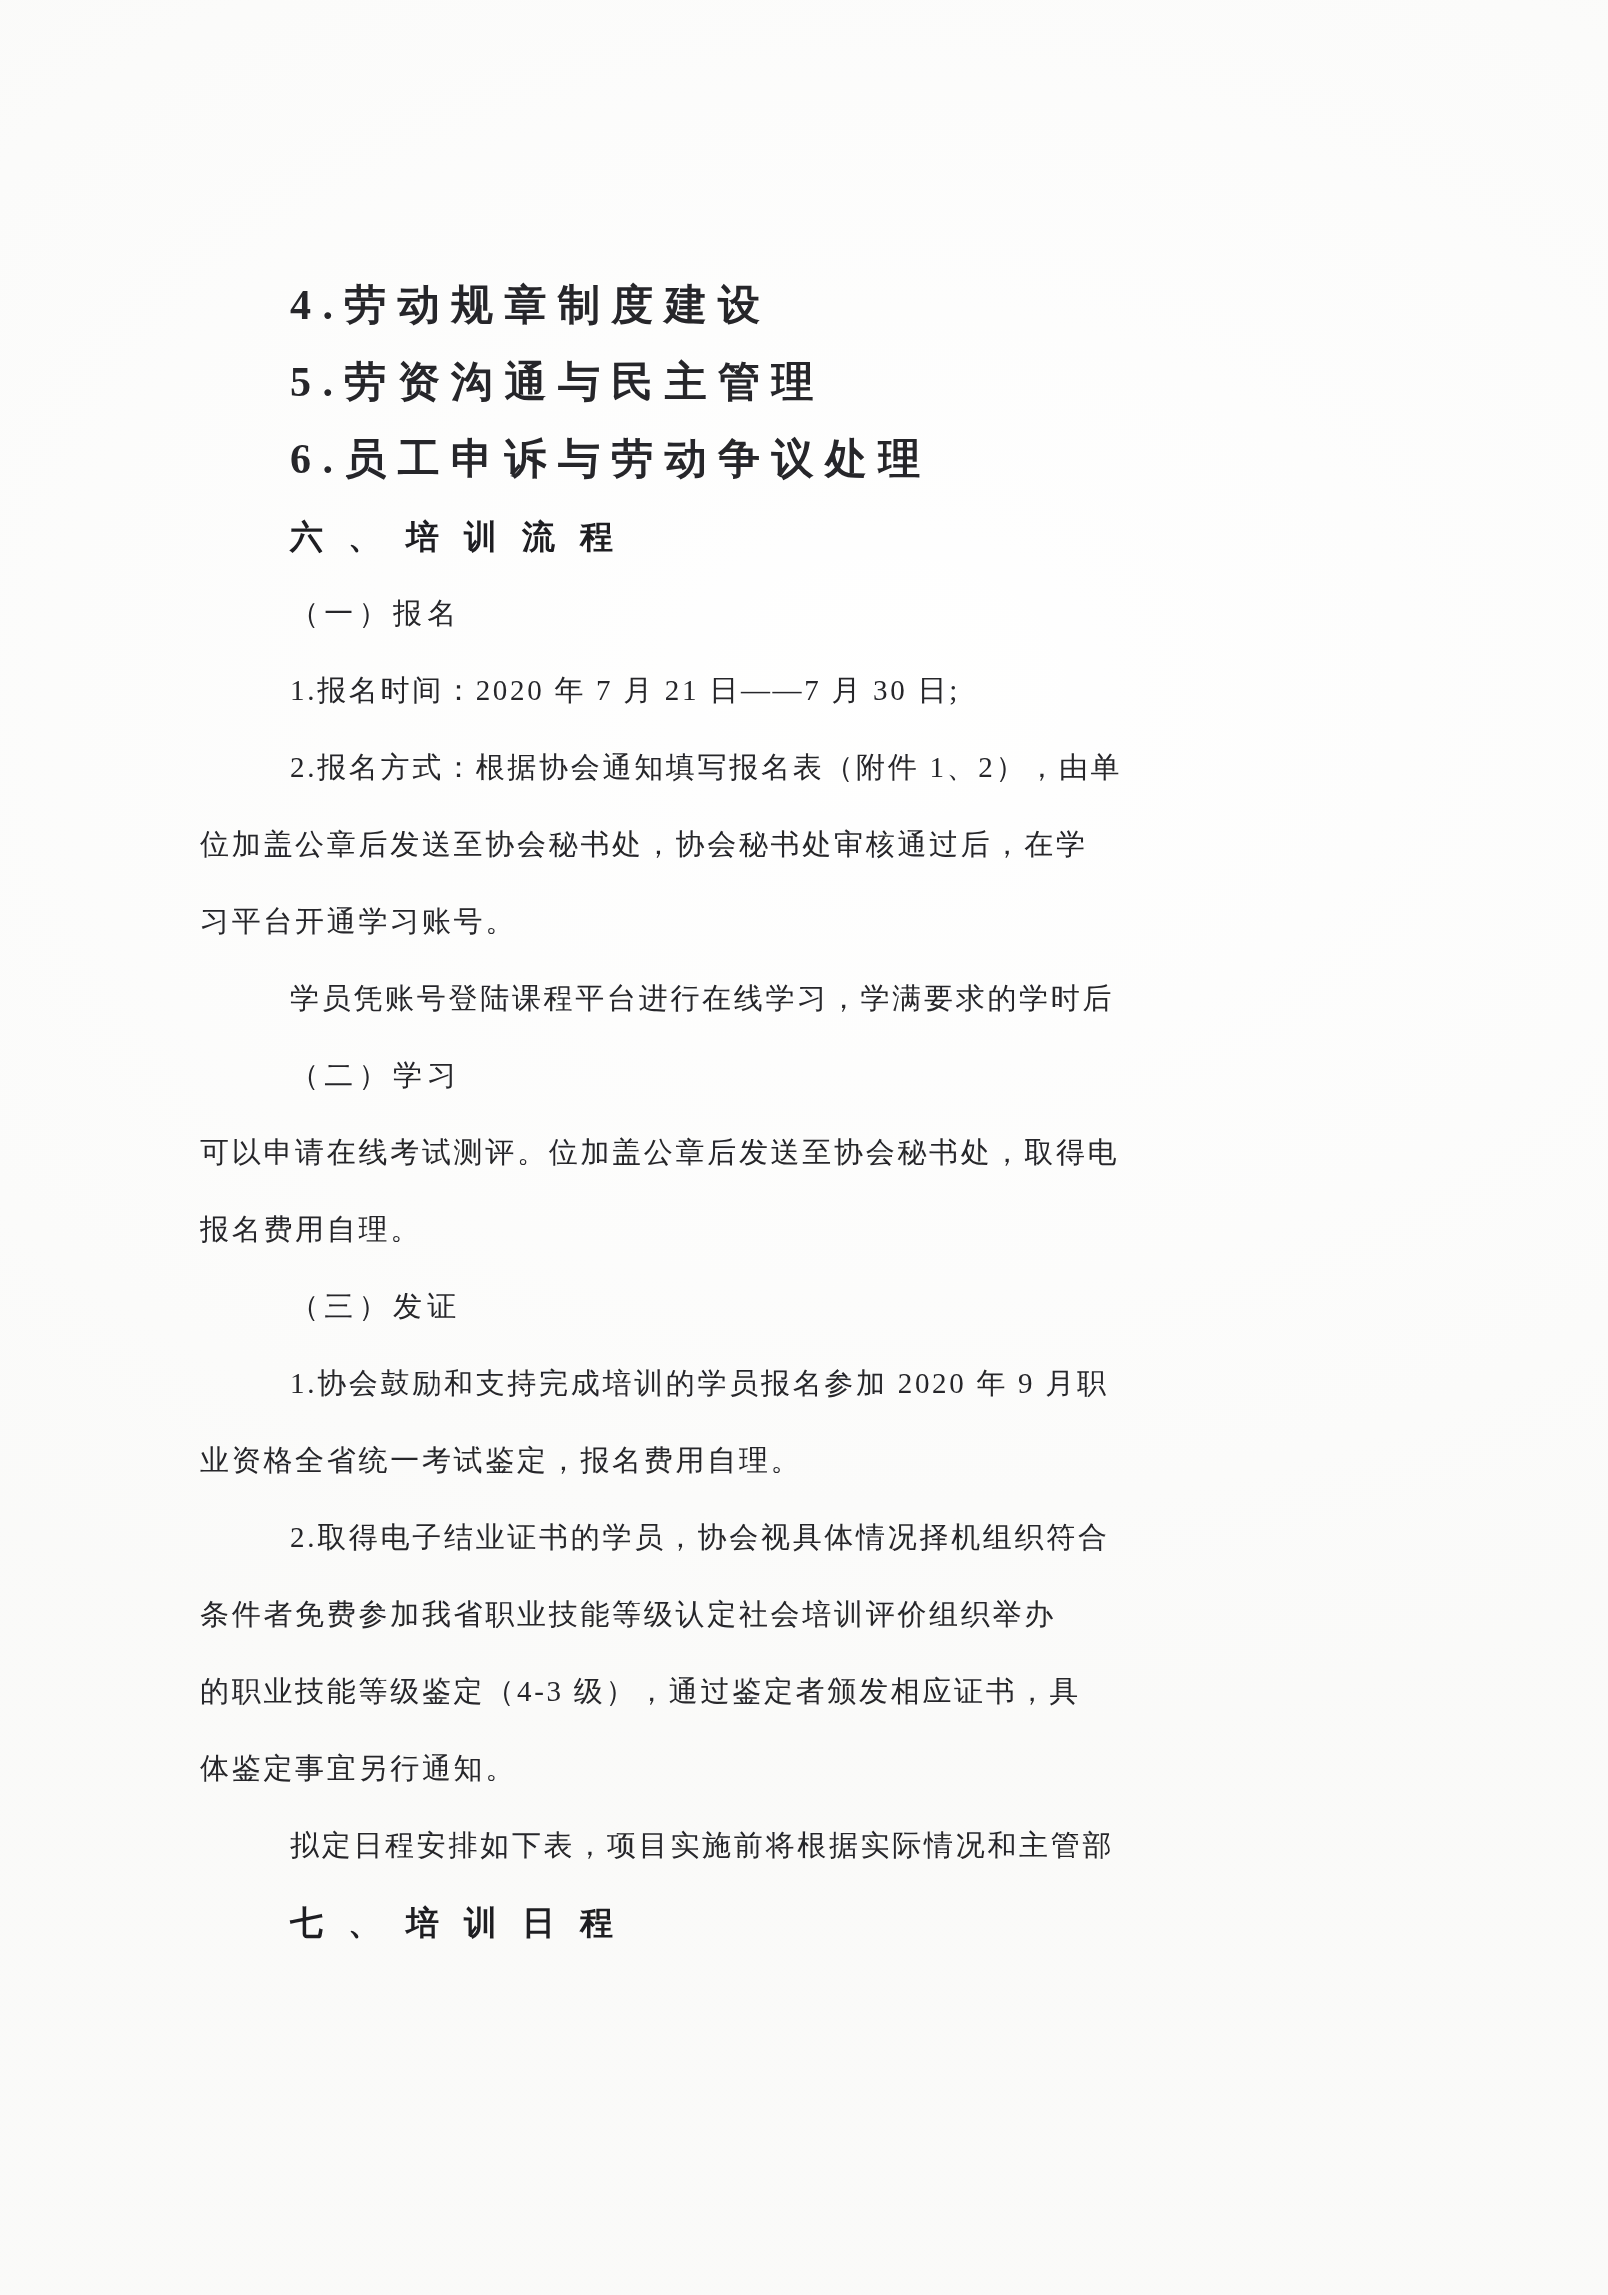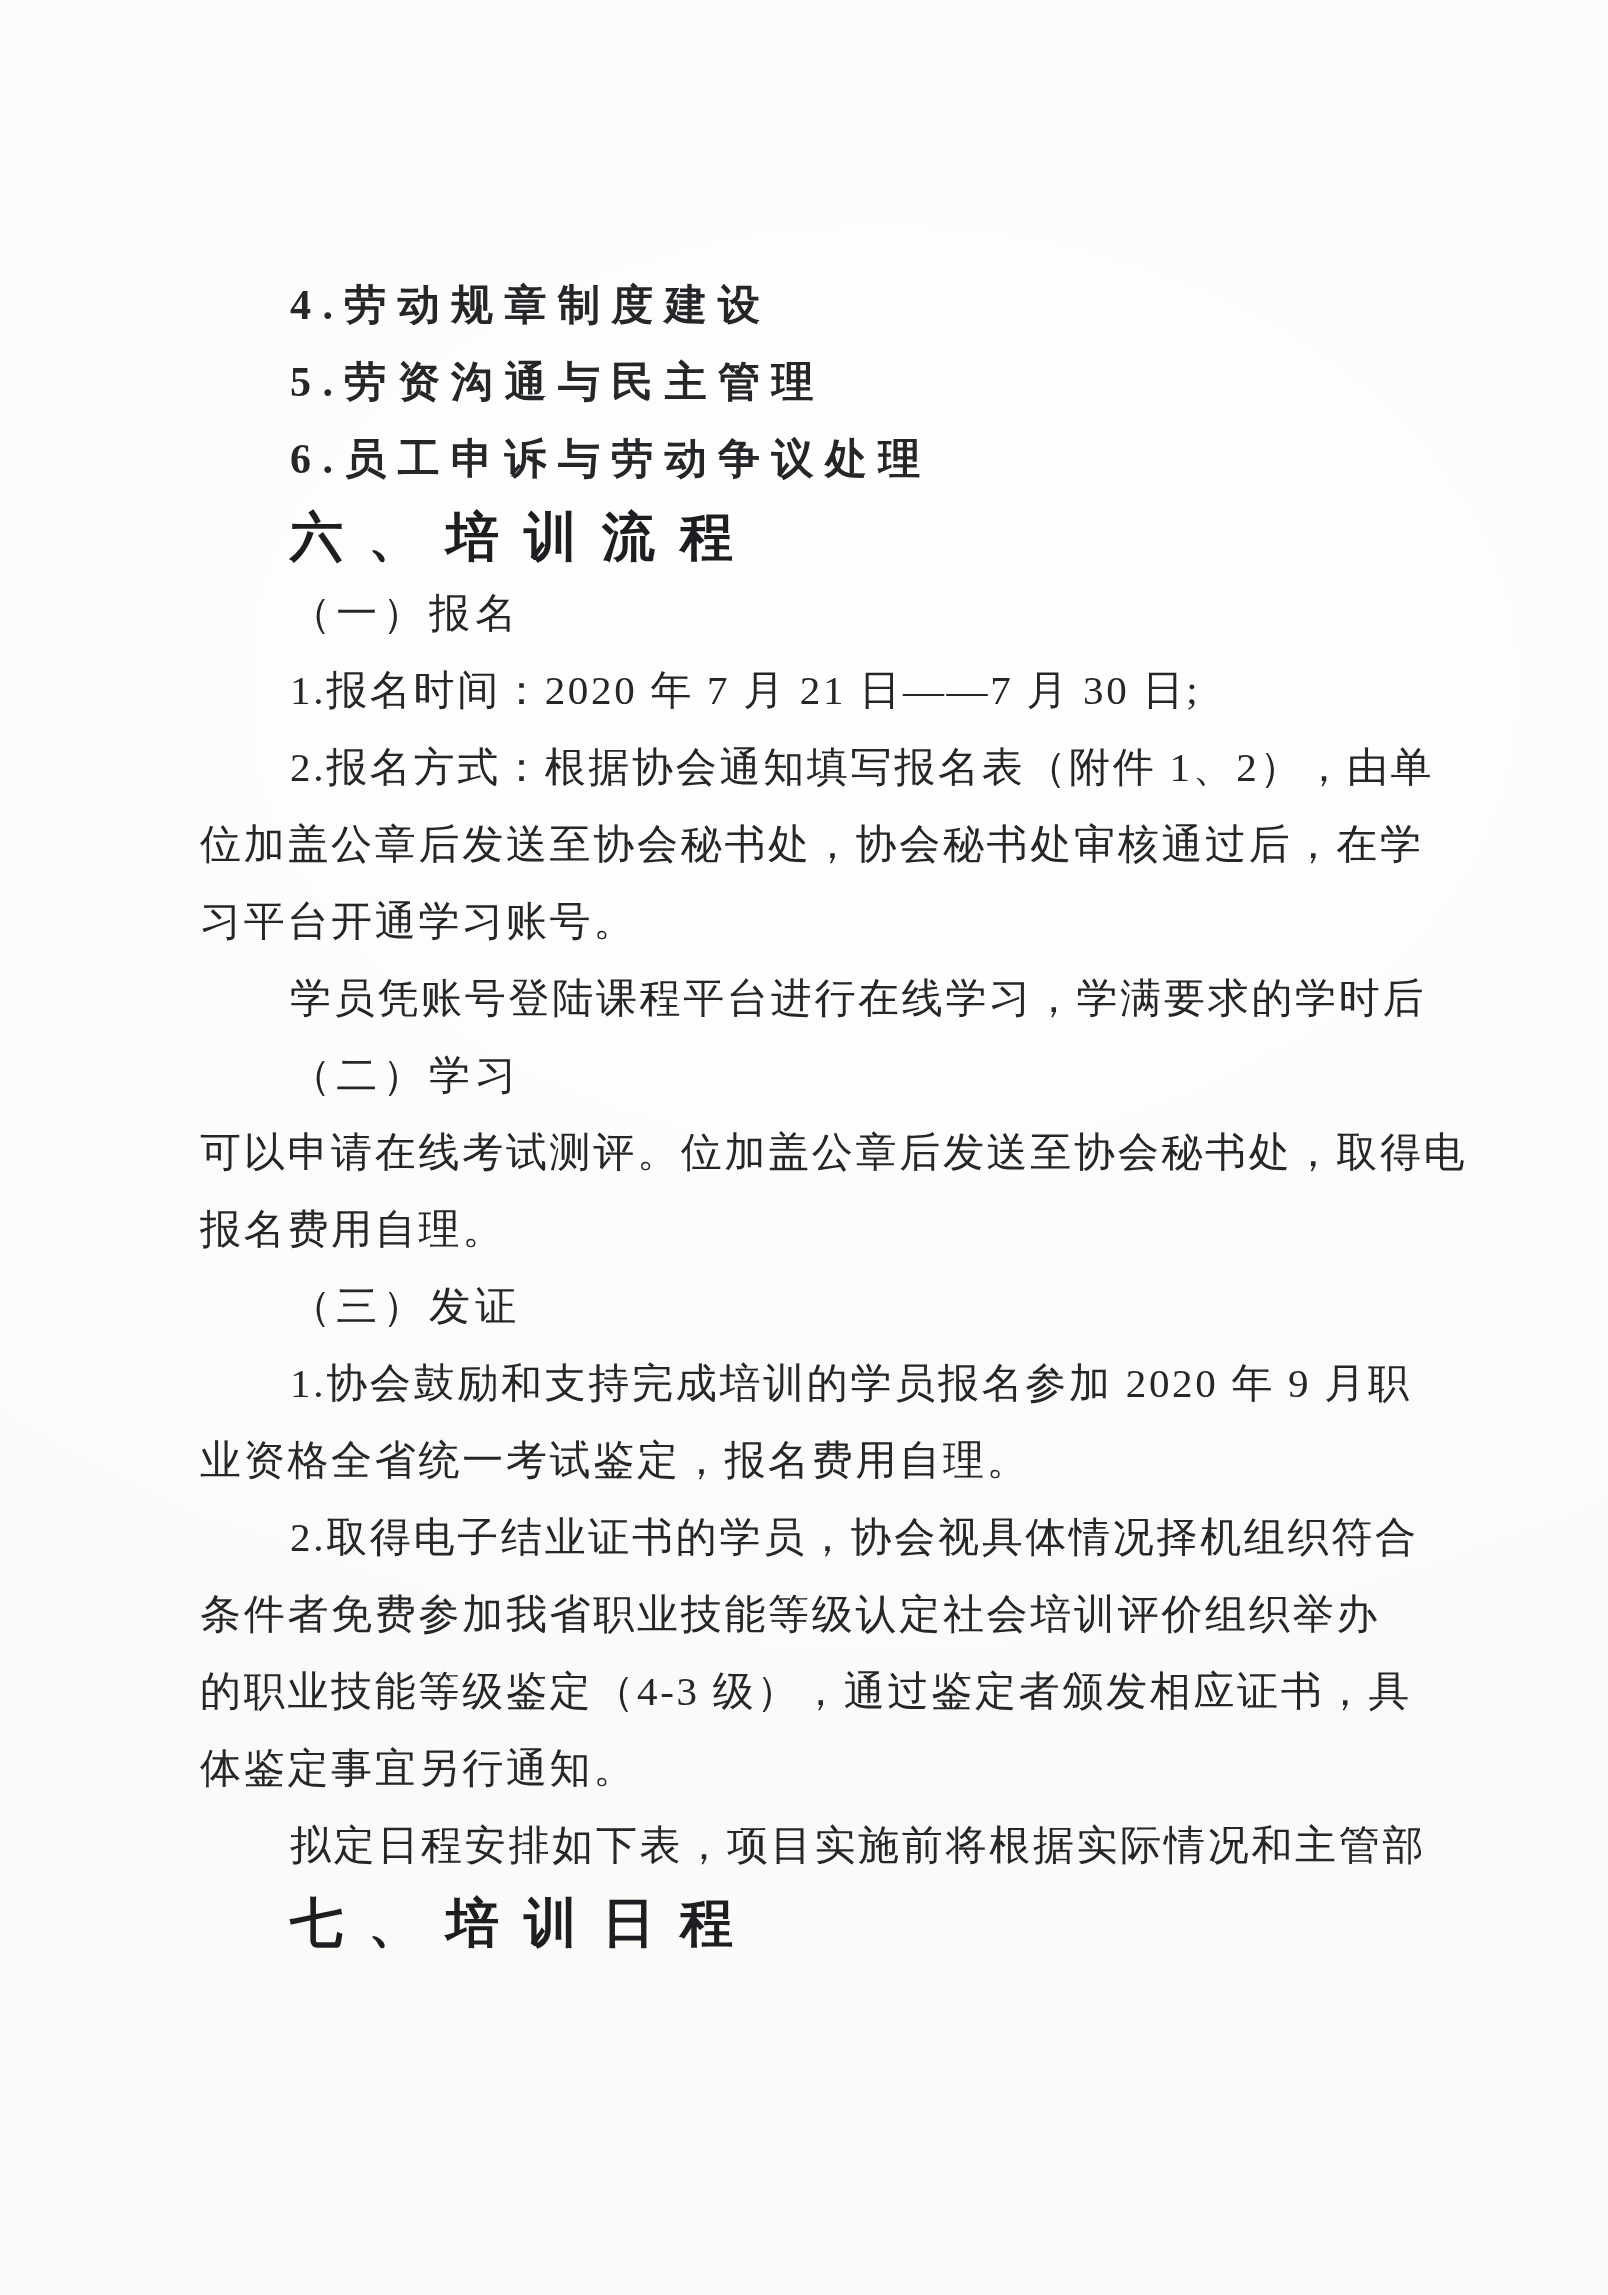--- a/index.html
+++ b/index.html
@@ -24,36 +24,36 @@
   .doc-body {
     position: absolute;
     left: 200px;
     top: 267px;
     width: 1219px;
     color: #26262a;
   }
   .line {
     height: 77px;
     line-height: 77px;
-    font-size: 41px;
+    font-size: 29px;
     letter-spacing: 2.7px;
     white-space: nowrap;
   }
   .line.indent {
     padding-left: 90px;
   }
   .line.list {
     letter-spacing: 11.4px;
     font-size: 42px;
     font-weight: bold;
   }
   .line.heading {
     font-weight: 700;
     letter-spacing: 25px;
-    font-size: 53px;
+    font-size: 33px;
     color: #1e1e22;
     font-family: "Liberation Sans", "DejaVu Sans", sans-serif;
   }
   .line.sub {
     letter-spacing: 5.3px;
   }
 </style>
 </head>
 <body>
 

